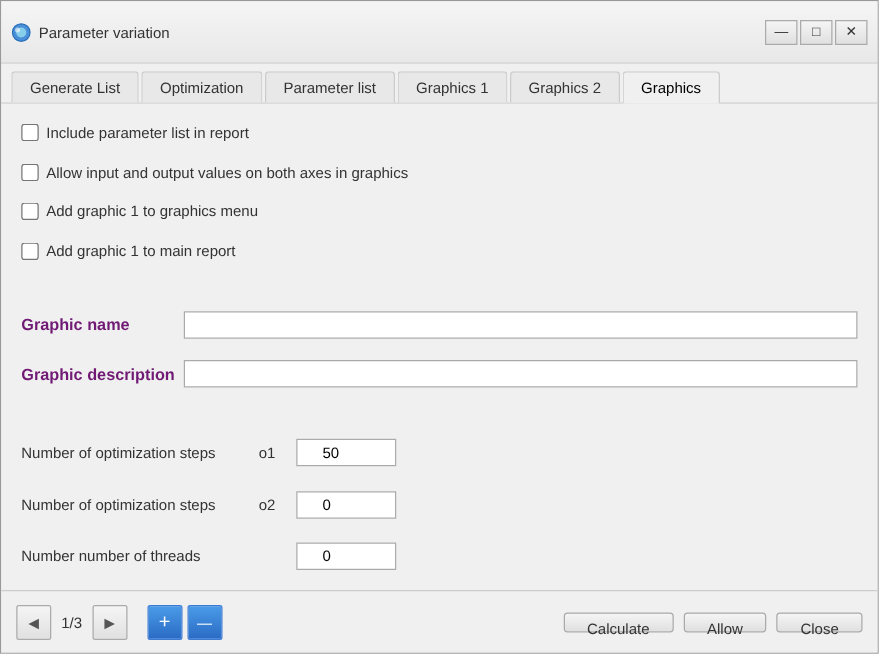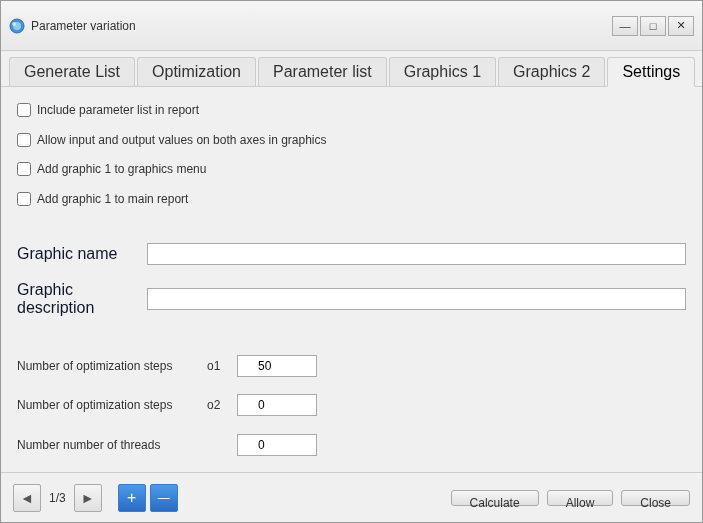--- a/index.html
+++ b/index.html
@@ -70,21 +70,21 @@
       border-bottom: 1px solid #ccc;
       padding-top: 6px;
       padding-left: 8px;
     }
     .tab {
       padding: 5px 14px;
       border: 1px solid #ccc;
       border-bottom: none;
       background: #e8e8e8;
       cursor: pointer;
-      font-size: 16px;
+      font-size: 12px;
       color: #333;
       margin-right: 2px;
       border-radius: 3px 3px 0 0;
     }
     .tab.active {
       background: #f0f0f0;
       border-bottom: 1px solid #f0f0f0;
       color: #000;
       font-weight: normal;
       position: relative;
@@ -117,24 +117,25 @@
       font-size: 12px;
       color: #333;
     }
 
     .field-row {
       display: flex;
       align-items: center;
       margin-top: 2px;
     }
     .field-label {
-      font-size: 16px;
-      color: #0f172a;
+      font-size: 13px;
+      color: #701a75;
       width: 130px;
       flex-shrink: 0;
+      font-weight: bold;
     }
     .field-input {
       flex: 1;
       height: 22px;
       border: 1px solid #aaa;
       background: white;
       font-size: 12px;
       padding: 2px 4px;
       outline: none;
     }
@@ -265,21 +266,21 @@
       <button class="title-btn">✕</button>
     </div>
   </div>
 
   <div class="tab-bar">
     <div class="tab">Generate List</div>
     <div class="tab">Optimization</div>
     <div class="tab">Parameter list</div>
     <div class="tab">Graphics 1</div>
     <div class="tab">Graphics 2</div>
-    <div class="tab active">Settings</div>
+    <div class="tab active">Graphics</div>
   </div>
 
   <div class="content">
 
     <div class="checkbox-row">
       <input type="checkbox" style="">
       <span class="checkbox-label">Include parameter list in report</span>
     </div>
 
     <div class="checkbox-row">

